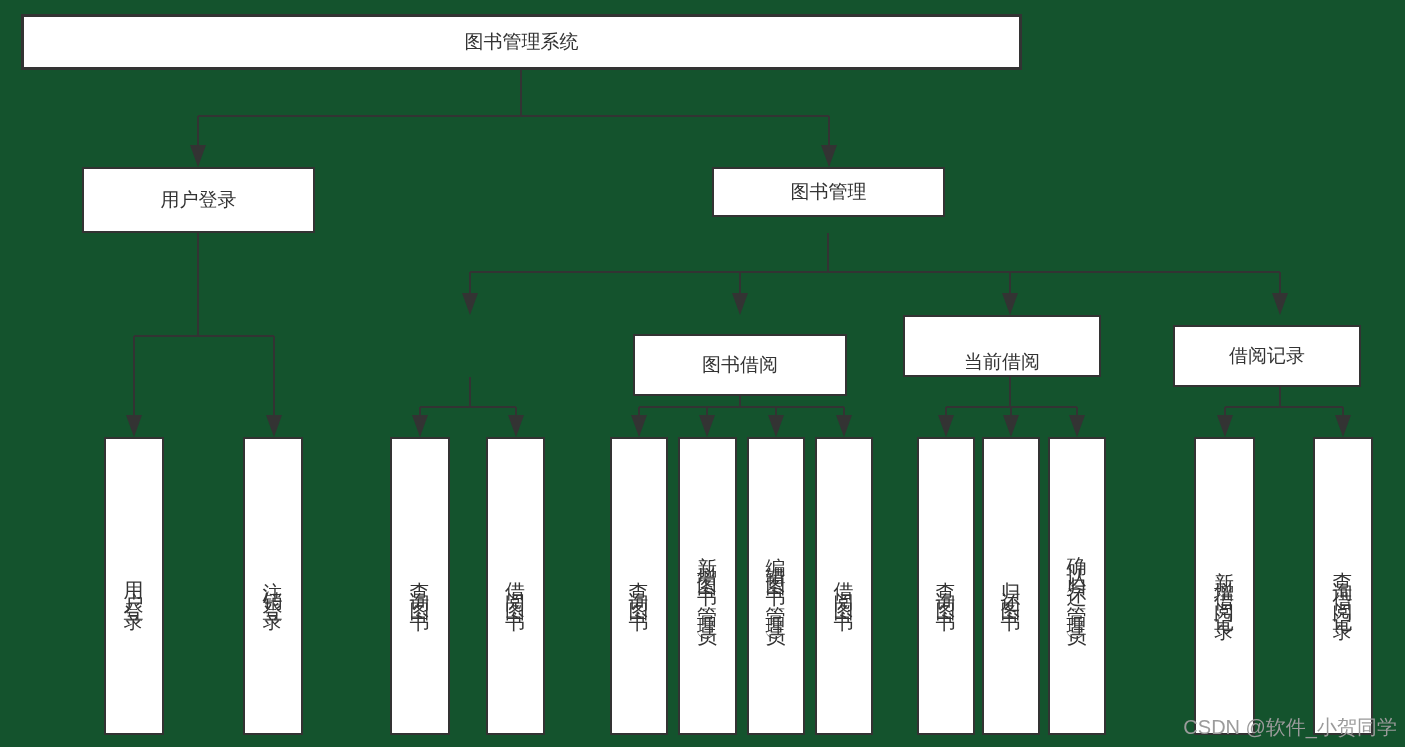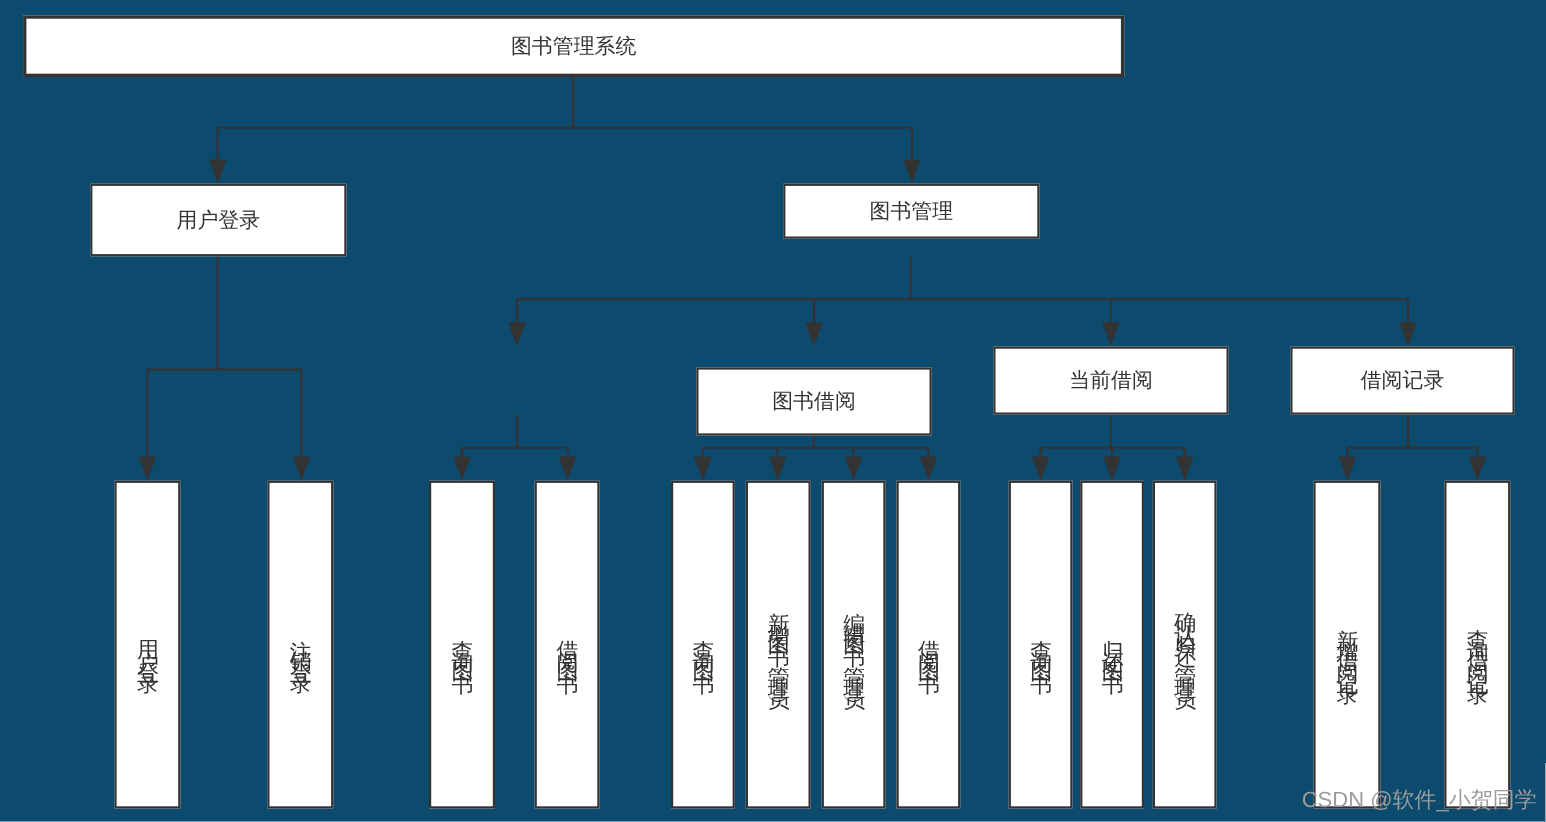--- a/index.html
+++ b/index.html
@@ -1,21 +1,21 @@
 <!DOCTYPE html>
 <html><head>
 <meta charset="utf-8">
 <style>
   html, body { margin: 0; padding: 0; background: #ffffff; }
   body { font-family: "Liberation Sans", "DejaVu Sans", sans-serif; }
   #stage {
     position: relative;
     width: 1405px;
     height: 747px;
-    background: #0c4a6e;
+    background: #14532d;
     overflow: hidden;
   }
   #connectors {
     position: absolute;
     left: 0; top: 0;
     width: 1405px; height: 747px;
     pointer-events: none;
   }
   .node {
     position: absolute;
@@ -96,24 +96,24 @@
   <div class="node branch" style="left:82px; top:167px; width:233px; height:66px;">
     <span>用户登录</span>
   </div>
   <div class="node branch" style="left:712px; top:167px; width:233px; height:50px;">
     <span>图书管理</span>
   </div>
 
   <div class="node branch" style="left:633px; top:315px; width:214px; height:62px;margin-top:19px;">
     <span>图书借阅</span>
   </div>
-  <div class="node branch" style="left:903px; top:315px; width:214px; height:62px;">
+  <div class="node branch" style="left:903px; top:315px; width:198px; height:62px;align-items:flex-end;">
     <span>当前借阅</span>
   </div>
-  <div class="node branch" style="left:1173px; top:315px; width:204px; height:62px;">
+  <div class="node branch" style="left:1173px; top:325px; width:188px; height:62px;">
     <span>借阅记录</span>
   </div>
 
   <div class="node leaf" style="left:104px; top:437px; width:60px; height:298px;">
     <span class="vtext">用户登录</span>
   </div>
   <div class="node leaf" style="left:243px; top:437px; width:60px; height:298px;">
     <span class="vtext">注销登录</span>
   </div>
 

